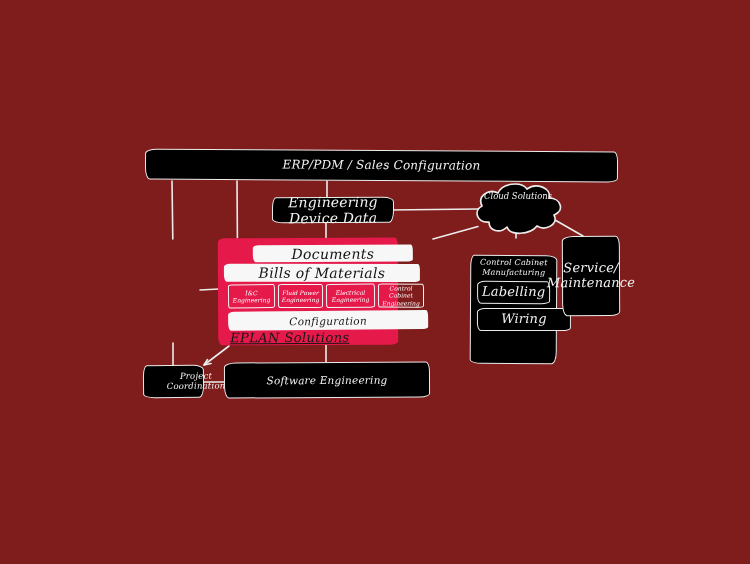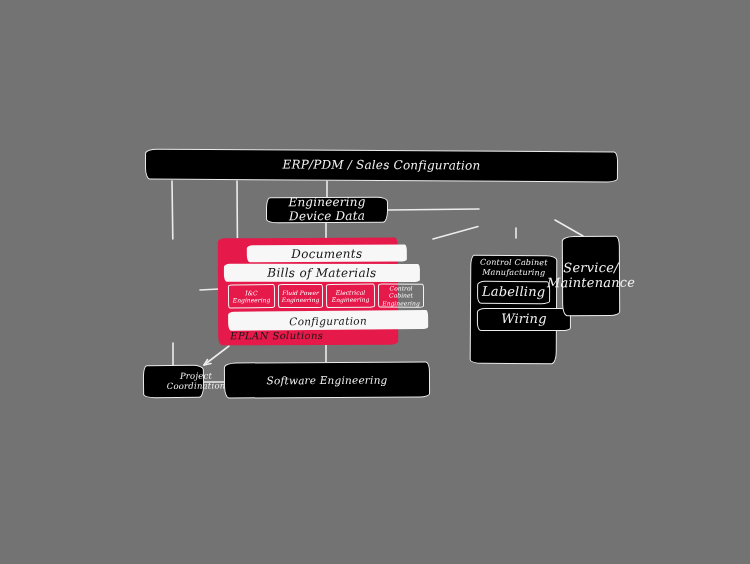--- a/index.html
+++ b/index.html
@@ -1,17 +1,17 @@
 <!DOCTYPE html>
 <html><head>
 <meta charset="utf-8">
 <style>
   html,body{margin:0;padding:0;background:#000;}
   .stage{
-    position:relative;width:750px;height:564px;background:#737373;overflow:hidden;
+    position:relative;width:750px;height:564px;background:#7f1d1d;overflow:hidden;
     font-family:"DejaVu Serif",serif;font-style:italic;color:#f2f2f2;
   }
   svg.wires{position:absolute;left:0;top:0;width:750px;height:564px;}
   .box{
     position:absolute;box-sizing:border-box;background:#000;
     border:1.7px solid #ececec;
     display:flex;align-items:center;justify-content:center;text-align:center;
     line-height:1.15;letter-spacing:.2px;
   }
   .r1{border-radius:12px 4px 10px 5px / 5px 10px 4px 12px;}
@@ -30,29 +30,29 @@
     display:flex;align-items:center;justify-content:center;text-align:center;
     border-radius:6px 2px 7px 3px / 3px 6px 2px 7px;letter-spacing:.3px;
   }
   .discipline{
     position:absolute;box-sizing:border-box;border:1.4px solid #f4f4f4;color:#fff;
     display:flex;align-items:center;justify-content:center;text-align:center;
     font-size:6px;line-height:1.25;border-radius:4px 2px 5px 2px / 2px 5px 2px 4px;
     padding:1px;
   }
   .caption{
-    position:absolute;color:#171717;font-size:10px;letter-spacing:.4px;
+    position:absolute;color:#171717;font-size:13px;letter-spacing:.4px;text-decoration:underline;
   }
   .cloudwrap{position:absolute;left:468px;top:181px;width:100px;height:54px;}
   .cloudwrap svg{position:absolute;left:0;top:0;}
   .cloudlabel{
     position:absolute;left:0;top:10px;width:100%;text-align:center;
     font-size:8.5px;line-height:1.3;color:#f2f2f2;
   }
-  .fs12{font-size:12px;} .fs10{font-size:12px;} .fs9{font-size:13px;}
+  .fs12{font-size:12px;} .fs10{font-size:14px;margin-left:6px;} .fs9{font-size:13px;}
   .fs85{font-size:8.5px;} .fs11{font-size:10.5px;}
   .pad2{padding:2px;}
   .ccm-title{
     position:absolute;left:0;top:2px;width:100%;text-align:center;
     font-size:8px;line-height:1.25;color:#f2f2f2;
   }
 </style>
 </head>
 <body>
 
@@ -76,29 +76,35 @@
   </svg>
 
   <div class="box r1 fs12 tilt-b" style="left:145px;top:150px;width:473px;height:31px;">
     <span>ERP/PDM / Sales Configuration</span>
   </div>
 
   <div class="box r2 fs10 tilt-a" style="left:266px;top:197px;width:122px;height:26px;">
     <span>Engineering Device Data</span>
   </div>
 
+  <div class="cloudwrap">
+    <svg width="100" height="54" viewBox="0 0 100 54">
+      <path d="M21 41 C9 42 5 30 14 25 C9 15 21 7 30 12 C34 2 53 0 59 8 C68 1 84 7 81 17 C93 17 97 30 86 34 C91 44 77 50 69 45 C62 54 42 55 39 46 C32 53 21 50 21 41 Z" fill="#000" stroke="#ececec" stroke-width="1.7" stroke-linejoin="round"></path>
+    </svg>
+    <div class="cloudlabel">Cloud Solutions</div>
+  </div>
 
 
   <div class="redblock" style="left:218px;top:238px;width:180px;height:107px;background:#E5194A;">
 
     <div class="whitebar fs10" style="left:29px;top:7px;width:160px;height:17px;">
       <span>Documents</span>
     </div>
 
-    <div class="whitebar fs10 tilt-b" style="left:6px;top:26px;width:196px;height:18px;">
+    <div class="whitebar fs10 tilt-b" style="left:0;top:26px;width:196px;height:18px;">
       <span>Bills of Materials</span>
     </div>
 
     <div class="discipline tilt-a" style="left:10px;top:46px;width:47px;height:24px;">
       <span>I&amp;C Engineering</span>
     </div>
     <div class="discipline tilt-b" style="left:60px;top:46px;width:45px;height:24px;">
       <span>Fluid Power Engineering</span>
     </div>
     <div class="discipline tilt-a" style="left:108px;top:46px;width:49px;height:24px;">

